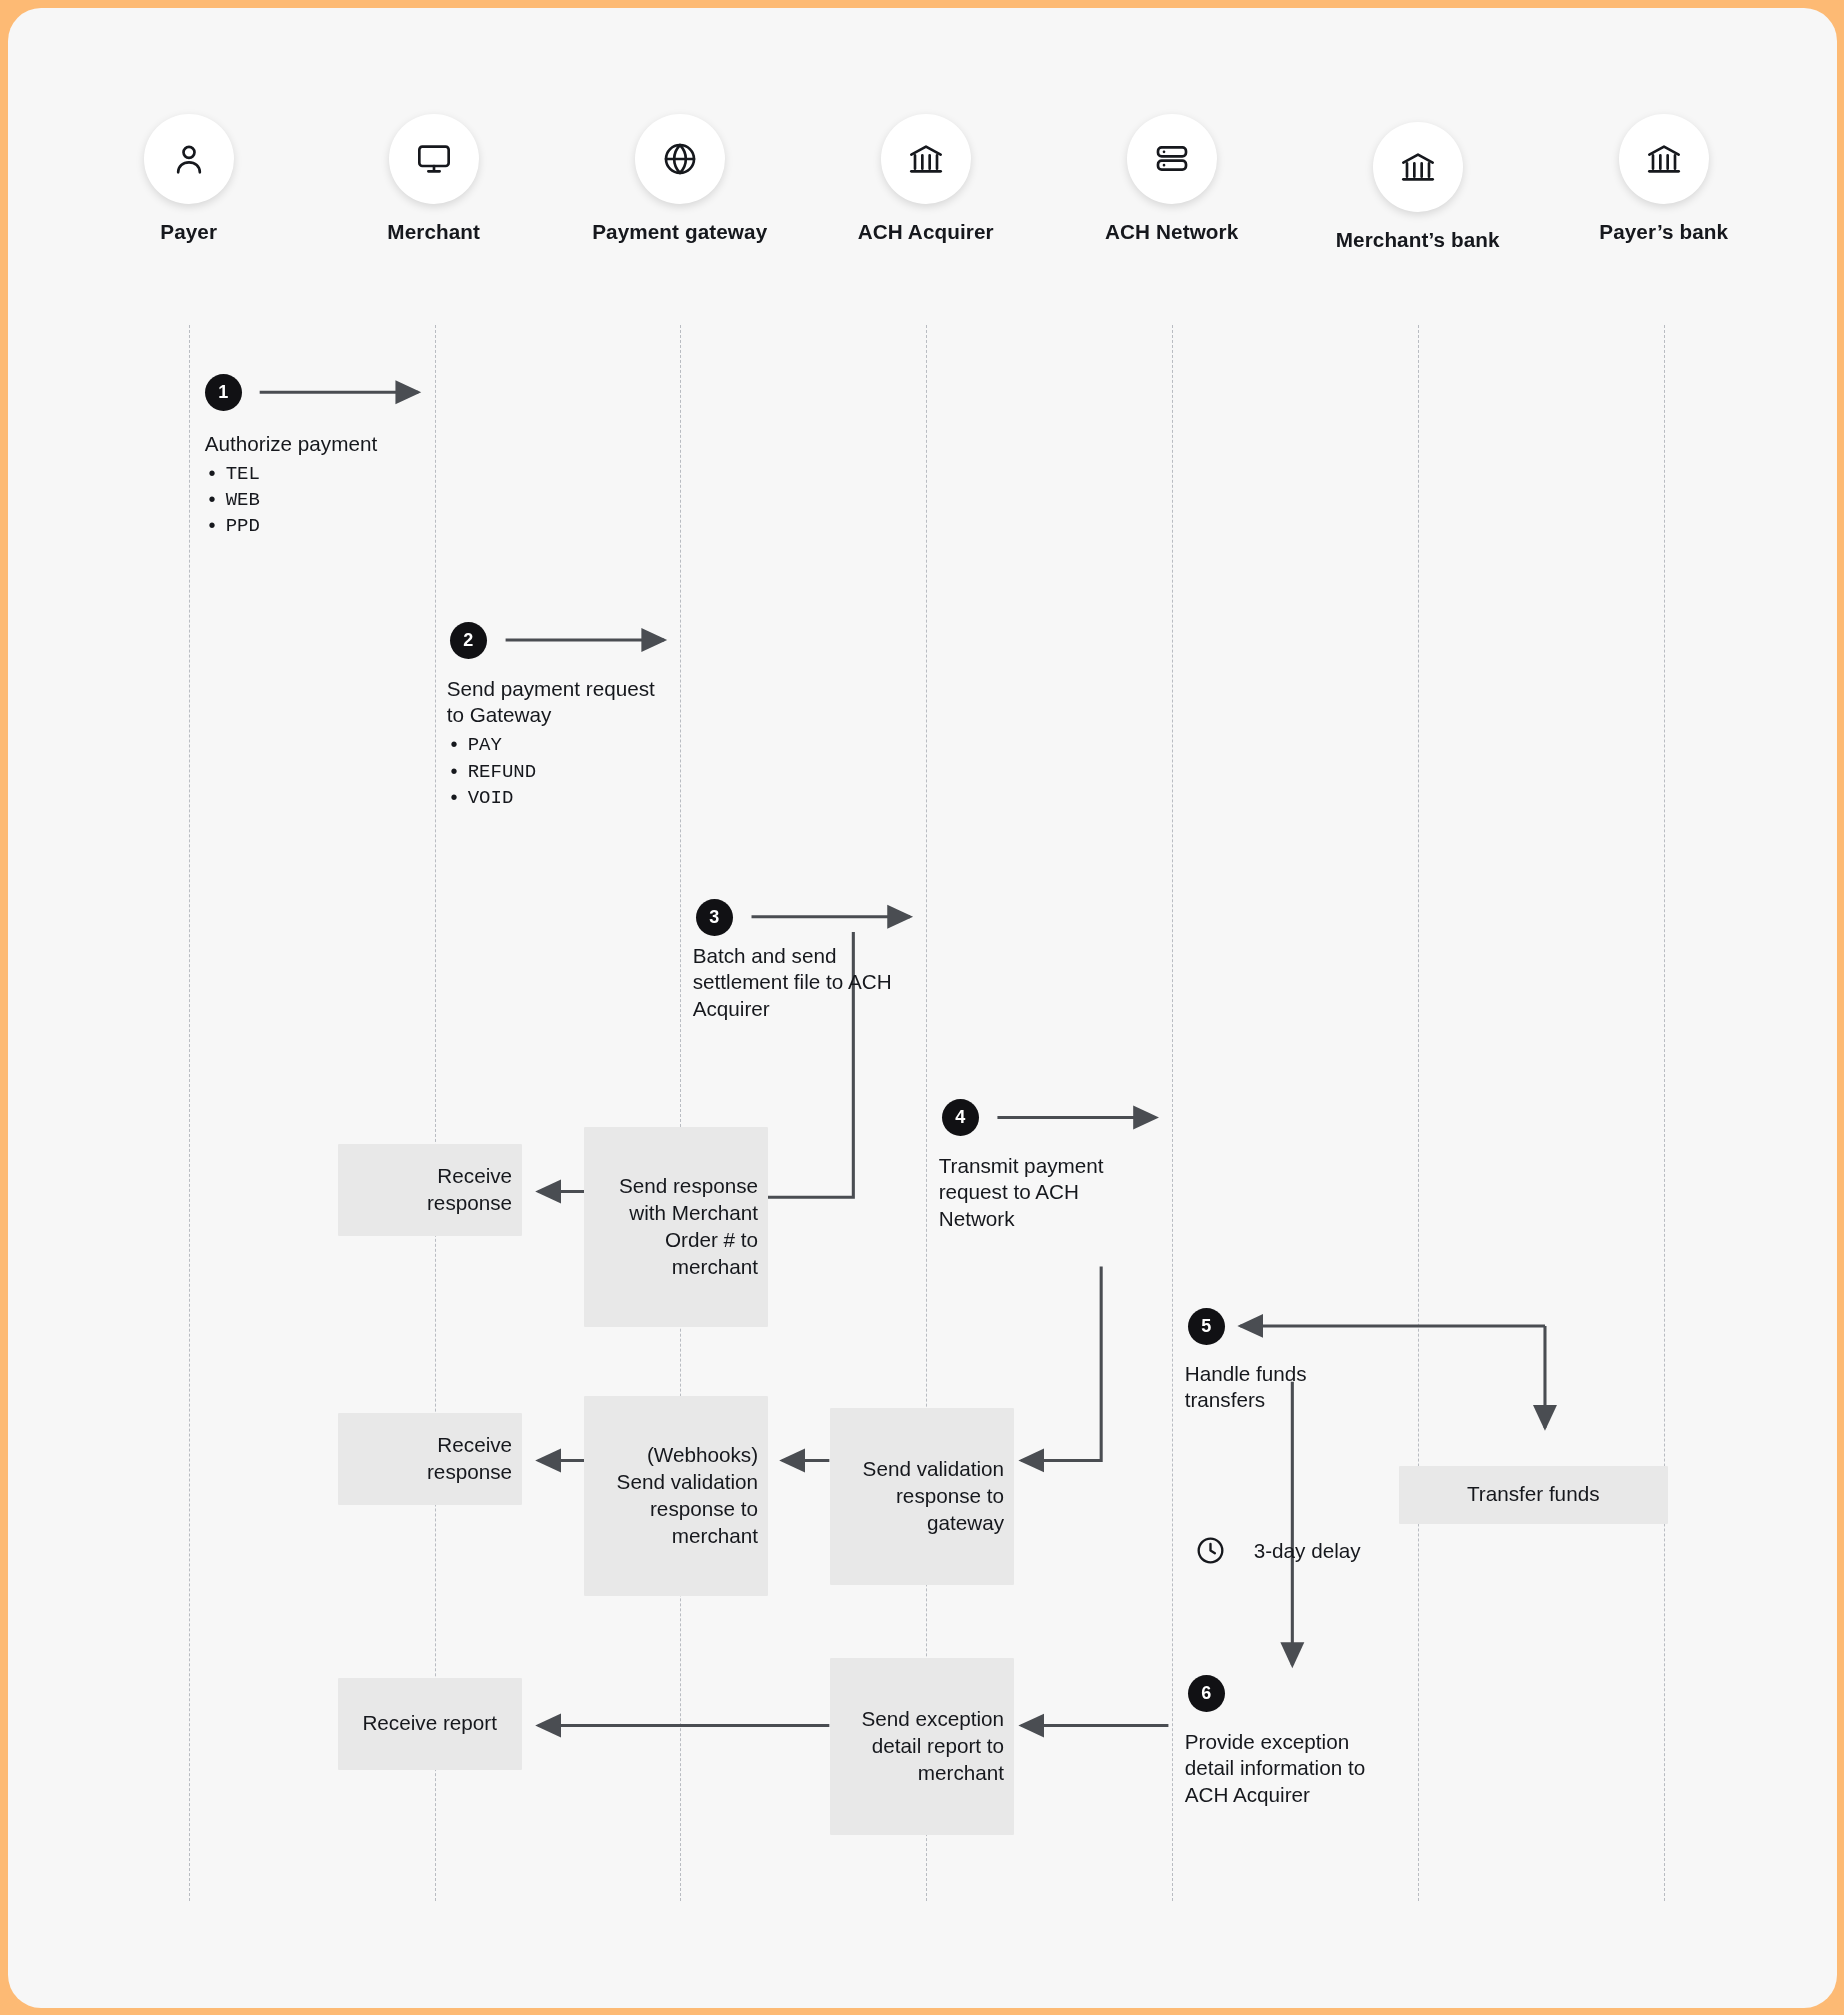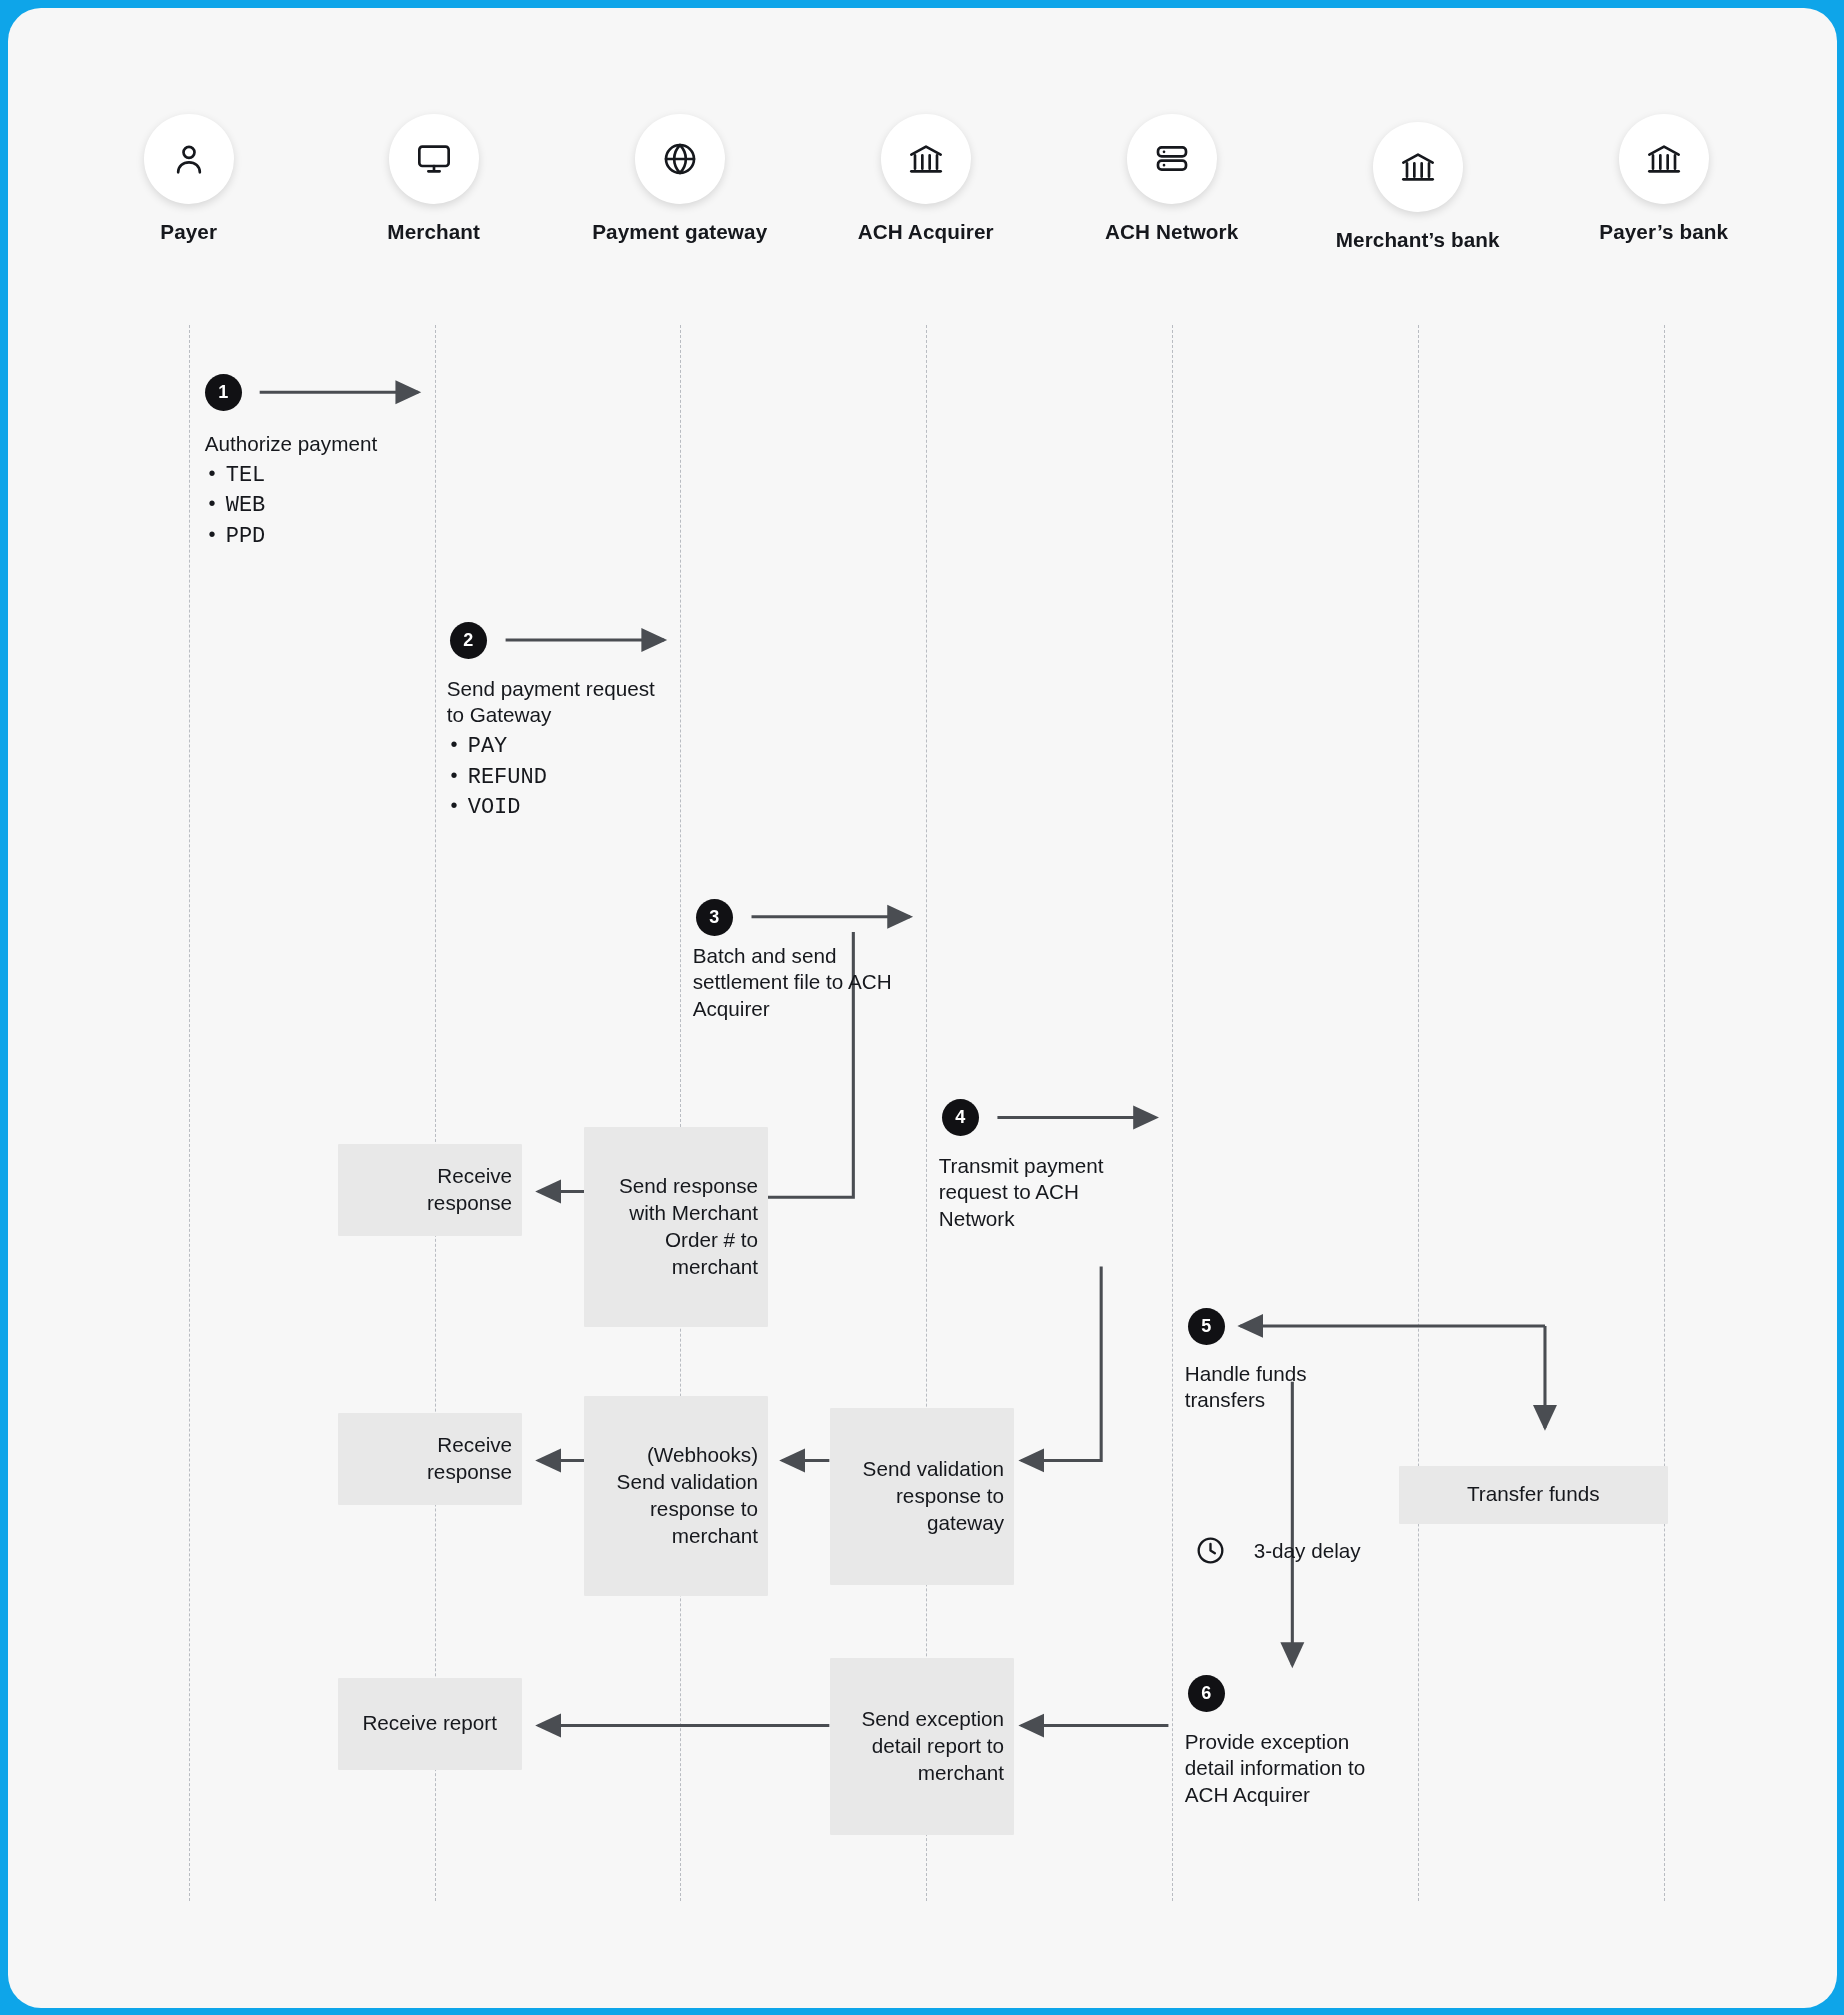--- a/index.html
+++ b/index.html
@@ -11,21 +11,21 @@
     width: 1845px;
     height: 2016px;
     font-family: "Liberation Sans", sans-serif;
     overflow: hidden;
   }
   #canvas {
     position: absolute;
     left: 0; top: 0;
     width: 1845px;
     height: 2016px;
-    background: #0ea5e9;
+    background: #fdba74;
   }
   #board {
     position: absolute;
     left: 7.7px;
     top: 7.7px;
     width: 1829px;
     height: 2000px;
     background: #f7f7f7;
     border-radius: 33px;
     overflow: hidden;
@@ -88,21 +88,21 @@
     line-height: 1.28;
     color: #16181d;
   }
   .bullets {
     margin: 3.8px 0 0 0;
     padding: 0;
     list-style: none;
   }
   .bullets li {
     font-family: "Liberation Mono", monospace;
-    font-size: 22px;
+    font-size: 19px;
     line-height: 1.38;
     padding-left: 21px;
     position: relative;
     color: #16181d;
   }
   .bullets li:before {
     content: "\2022";
     position: absolute;
     left: 3.8px;
     top: -1px;

